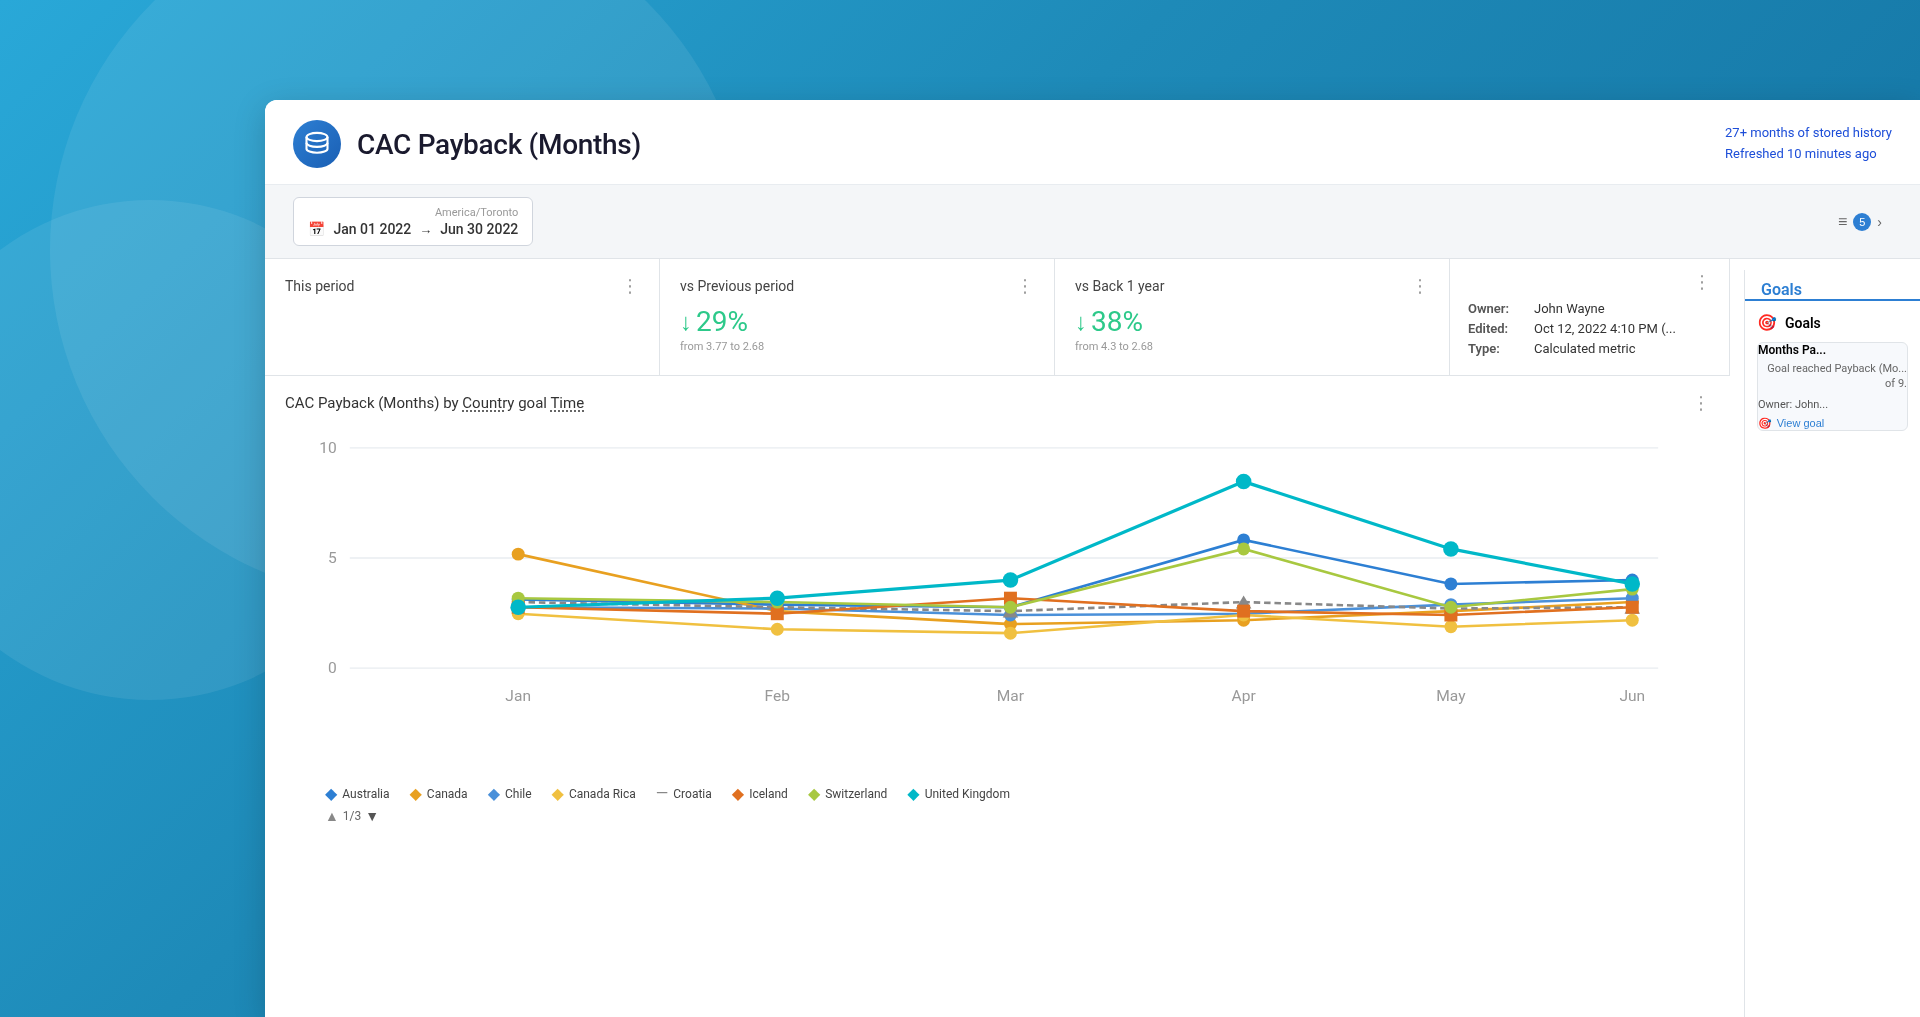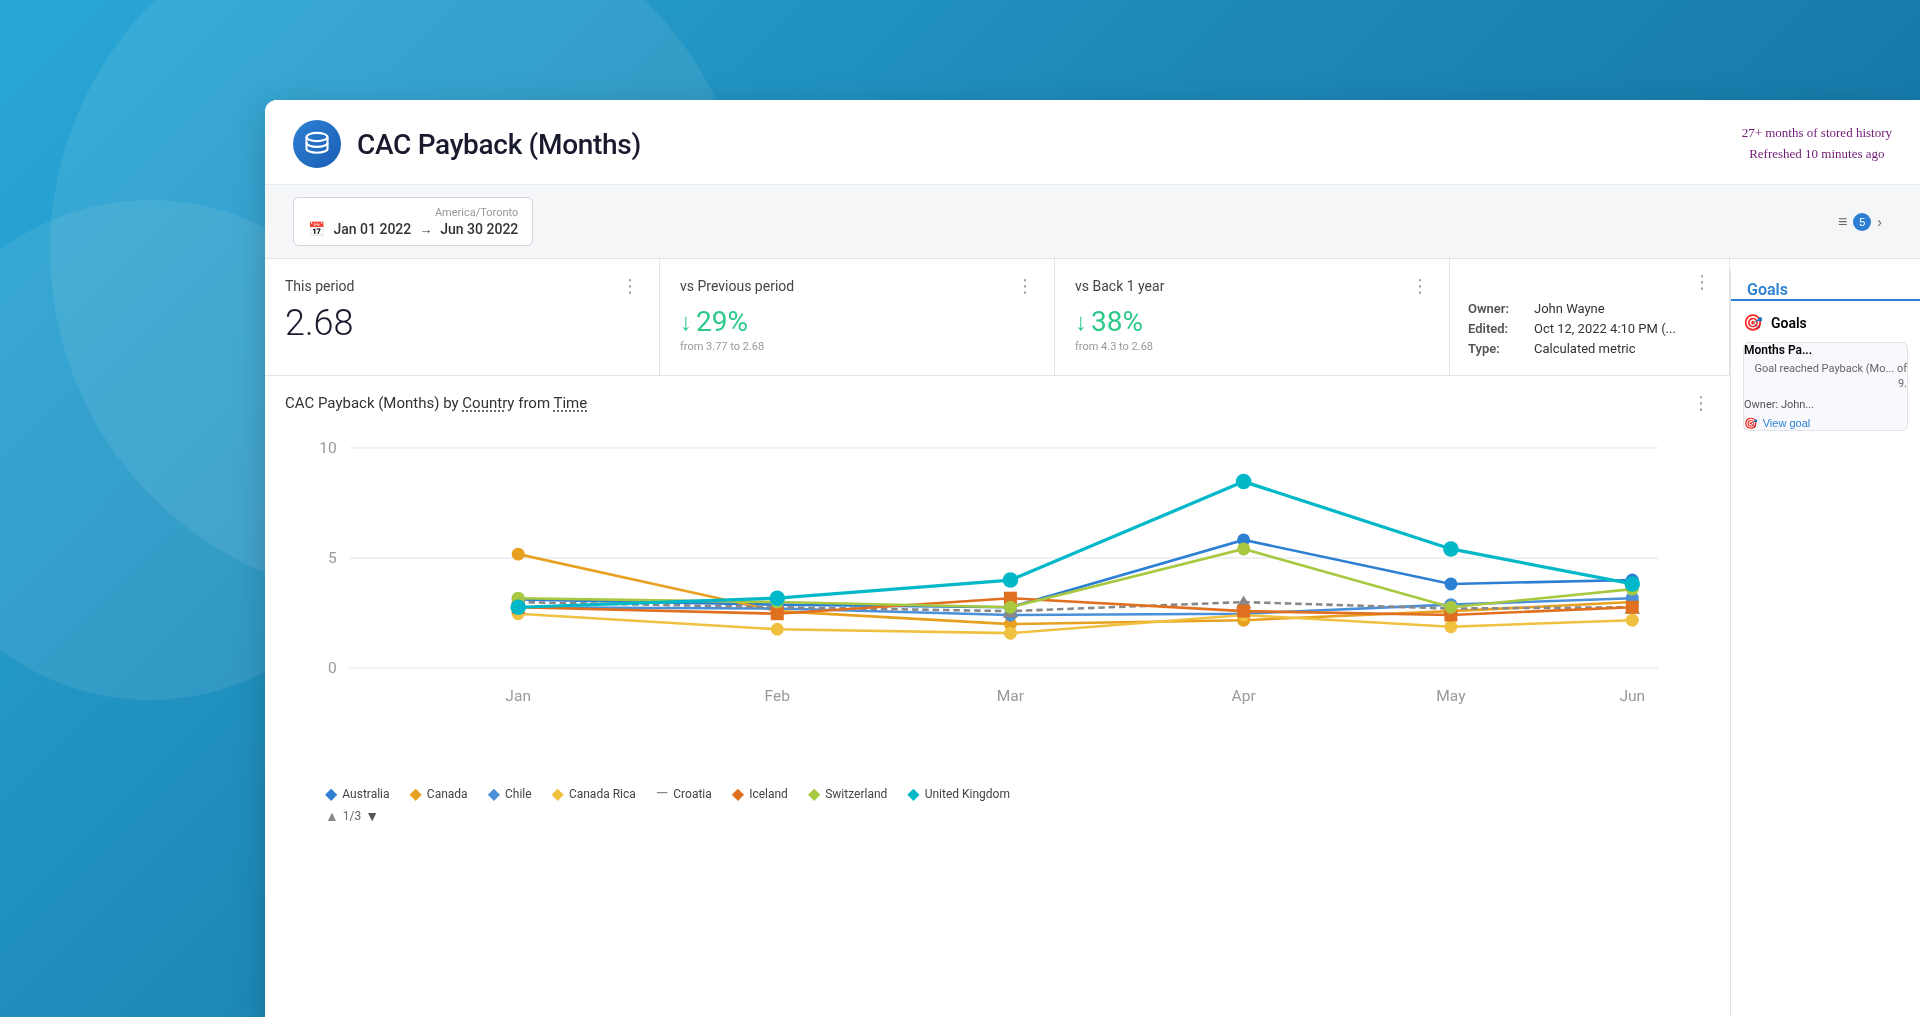--- a/index.html
+++ b/index.html
@@ -59,25 +59,24 @@
       justify-content: center;
     }
     .db-icon svg { width: 28px; height: 28px; }
     .card-title {
       font-size: 28px;
       font-weight: 500;
       color: #1a1a2e;
       letter-spacing: -0.3px;
     }
     .header-right {
-      text-align: center;
-      color: #701a75;
+      text-align: left;
+      color: #1d4ed8;
       font-size: 13px;
       line-height: 1.6;
-      font-family: Liberation Serif, serif;
     }
 
     
     .toolbar {
       display: flex;
       align-items: center;
       justify-content: space-between;
       padding: 12px 28px;
       background: #f4f6f8;
       border-bottom: 1px solid #e0e4e8;
@@ -336,21 +335,21 @@
     </div>
     <div class="toolbar-right">
       <button class="filter-btn">
         <span class="filter-icon">≡</span>
         <span class="filter-count">5</span>
         <span class="chevron-right">›</span>
       </button>
     </div>
   </div>
 
-  <div style="position:absolute; top:170px; right:0; width:190px; height:calc(100% - 170px); background:#fff; border-left:1px solid #e0e4e8; z-index:10; overflow:hidden;">
+  <div style="position:absolute; top:170px; right:0; width:176px; height:calc(100% - 170px); background:#fff; border-left:1px solid #e0e4e8; z-index:10; overflow:hidden;">
     <div style="padding:10px 16px 0 16px; border-bottom:2px solid #2d7fd3;">
       <span style="color:#2d7fd3; font-size:16px; font-weight:600;">Goals</span>
     </div>
     <div style="padding:12px;">
       <div style="display:flex; align-items:center; gap:8px; margin-bottom:10px;">
         <span style="color:#2d7fd3; font-size:16px;">🎯</span>
         <span style="font-weight:600; font-size:14px;">Goals</span>
       </div>
       <div style="background:#f7f9fc; border:1px solid #e0e4e8; border-radius:6px; ">
         <div style="font-weight:600; font-size:12px; margin-bottom:4px;">Months Pa...</div>
@@ -369,21 +368,20 @@
 
   <div class="content-area">
 
     <div class="metrics-row" style="margin-right:190px;">
 
       <div class="metric-card">
         <div class="metric-header">
           <span class="metric-title">This period</span>
           <button class="metric-menu">⋮</button>
         </div>
-        <div class="metric-value">2.68</div>
       </div>
 
       <div class="metric-card">
         <div class="metric-header">
           <span class="metric-title">vs Previous period</span>
           <button class="metric-menu">⋮</button>
         </div>
         <div class="metric-change down">
           <span class="change-arrow">↓</span>
           <span>29%</span>
@@ -423,21 +421,21 @@
       </div>
 
     </div>
 
     <div class="chart-section" style="margin-right:190px;">
       <div class="chart-title-row">
         <div class="chart-title">
           <span>CAC Payback (Months)</span>
           <span> by </span>
           <span class="underline-dotted">Country</span>
-          <span> from </span>
+          <span> goal </span>
           <span class="underline-dotted">Time</span>
         </div>
         <button class="chart-menu-btn">⋮</button>
       </div>
 
       <div class="chart-wrapper">
         <svg class="chart-svg" viewBox="0 0 1100 270" xmlns="http://www.w3.org/2000/svg">
 
           <line x1="50" y1="20" x2="1060" y2="20" stroke="#e8ecf0" stroke-width="1"></line>
           <line x1="50" y1="105" x2="1060" y2="105" stroke="#e8ecf0" stroke-width="1"></line>

